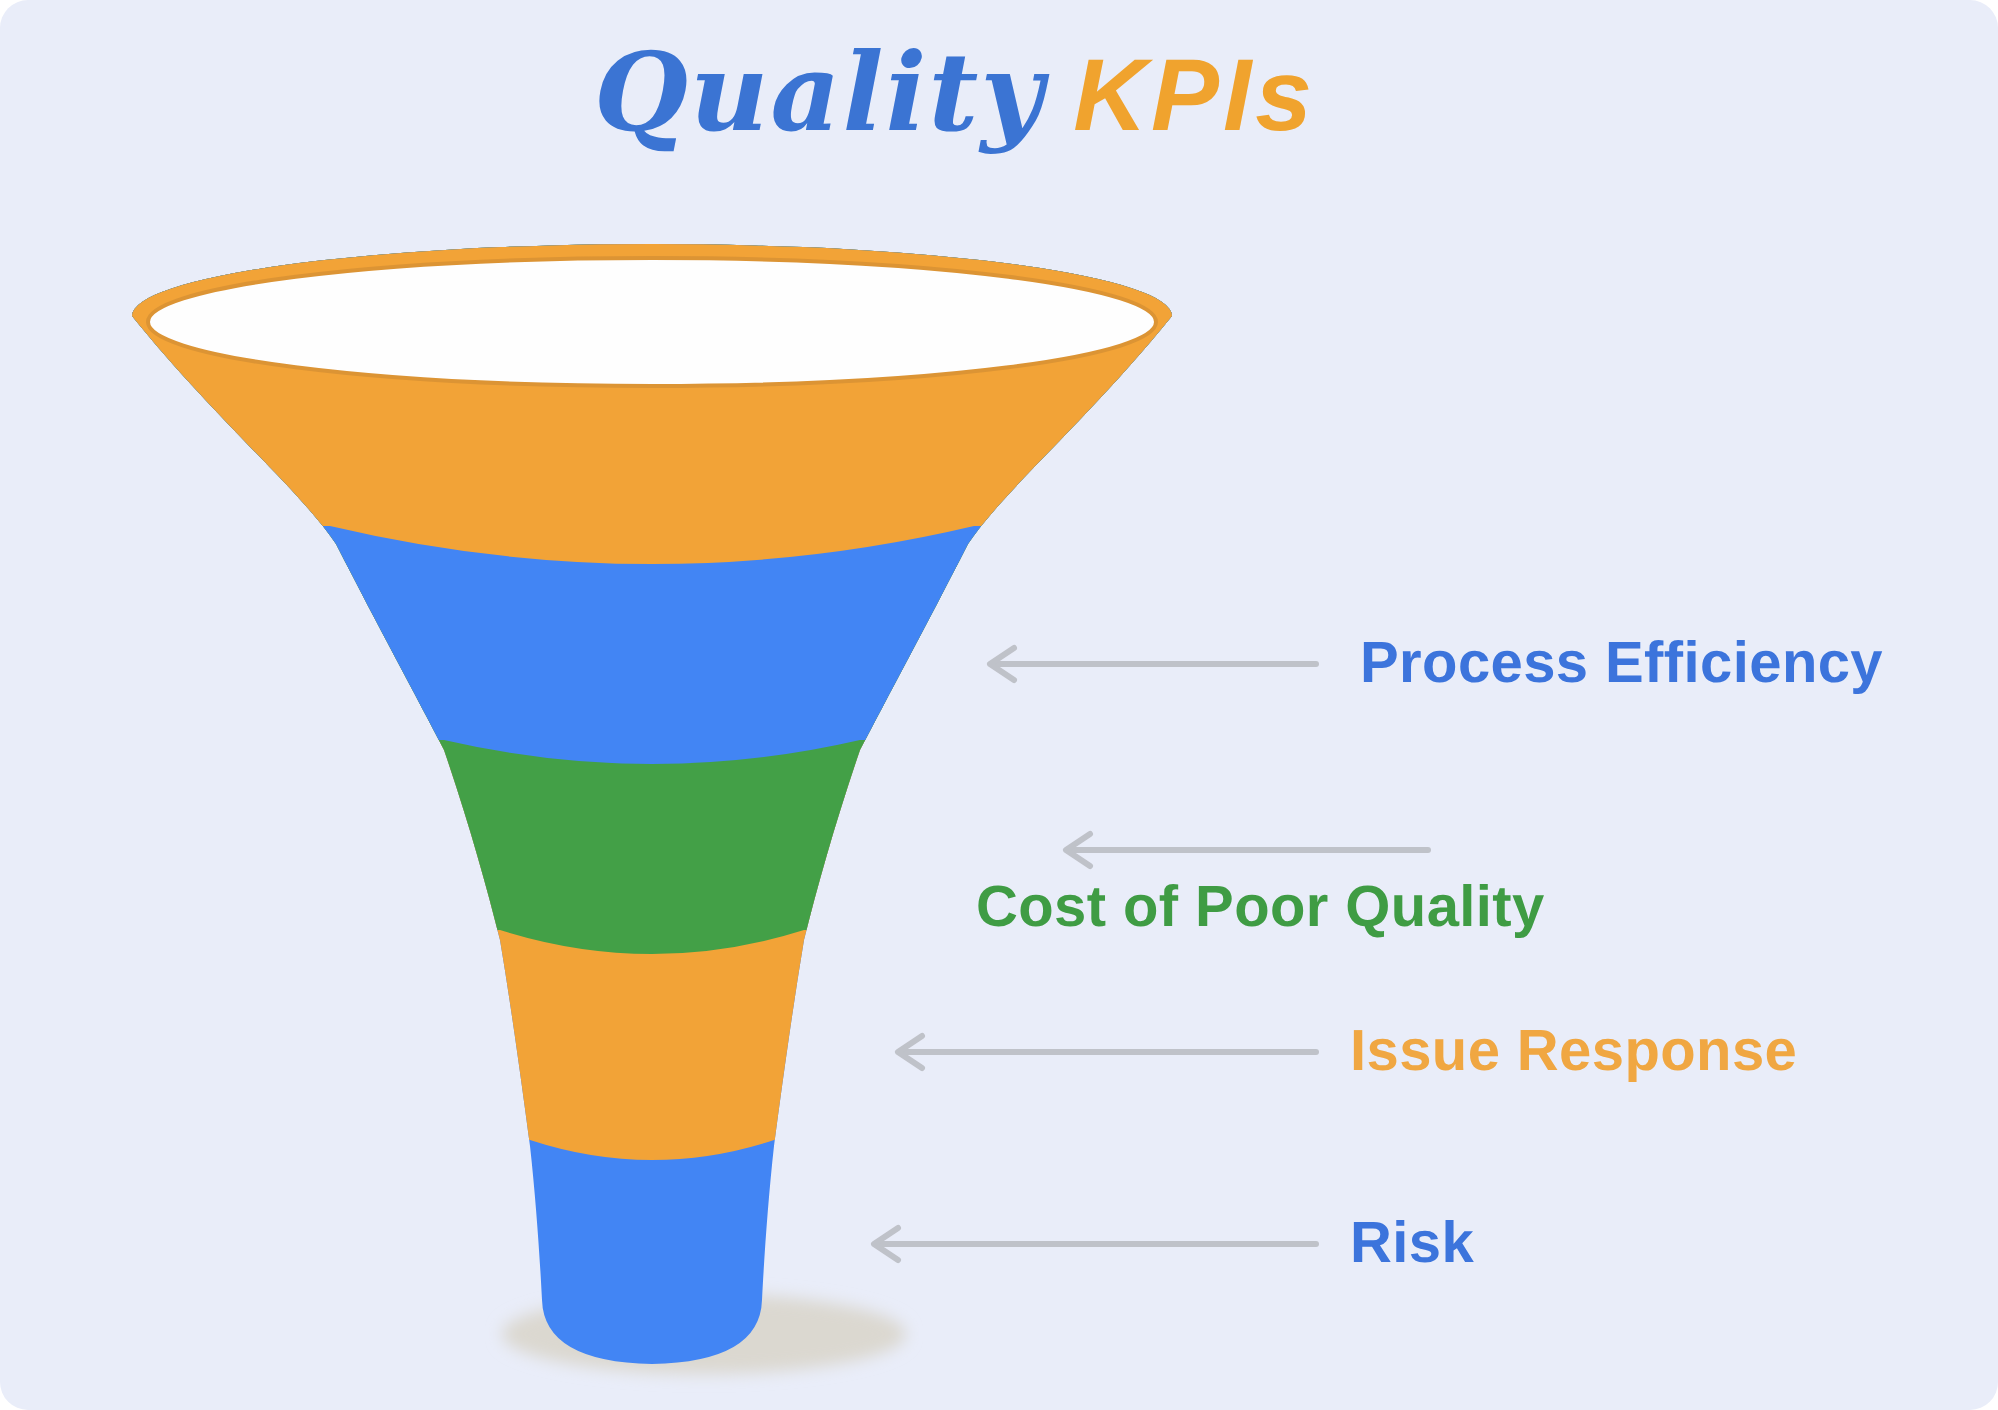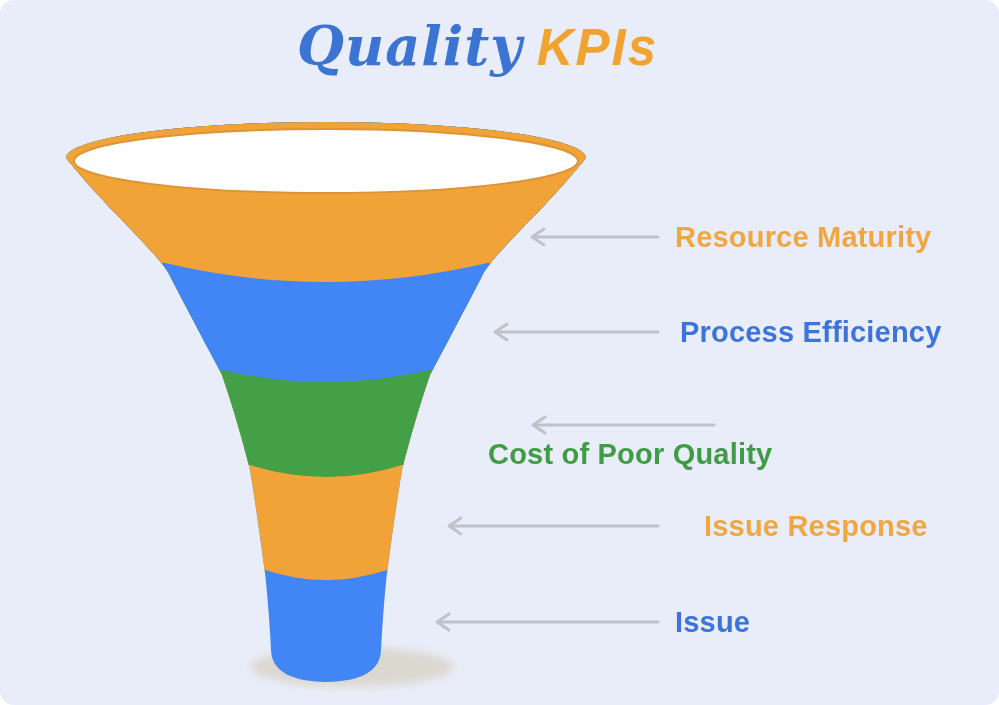--- a/index.html
+++ b/index.html
@@ -50,21 +50,21 @@
     margin-left:15px;
     font-size:29px;
     font-weight:bold;
     letter-spacing:0.2px;
     white-space:nowrap;
   }
   
   #row-0{top:219px;left:528px;}
   #row-1{top:314px;left:491px;}
   #row-2{top:412px;left:473px;flex-direction:column;}
-  #row-3{top:508px;left:445px;gap:29px;}
+  #row-3{top:508px;left:445px;}
   #row-4{top:604px;left:433px;}
 </style>
 </head>
 <body>
 
 <div class="stage" style="background: rgb(233, 237, 249);">
 
   <div class="title">
     <span class="word1" style="color: rgb(59, 116, 211);">Quality</span><span class="word2" style="color: rgb(240, 163, 46);">KPIs</span>
   </div>
@@ -103,27 +103,20 @@
       <path d="M -10,-10 L -10,465 L 250,465 Q 326,489 402,465 L 670,465 L 670,-10 Z" fill="#43a047"></path>
 
       <path d="M -10,-10 L -10,370 L 222,370 Q 326,394 430,370 L 670,370 L 670,-10 Z" fill="#4285f4"></path>
 
       <path d="M -10,-10 L -10,263 L 165,263 Q 326,301 487,263 L 670,263 L 670,-10 Z" fill="#f2a337"></path>
     </g>
 
     <ellipse cx="326" cy="161" rx="252" ry="32" stroke-width="2" fill="#fefefe" stroke="#dc9434"></ellipse>
   </svg>
 
-  <div class="kpi-row" id="row-0">
-    <svg width="132" height="26" viewBox="0 0 132 26">
-      <line x1="6" y1="13" x2="130" y2="13" stroke-width="3" stroke-linecap="round" stroke="#bfc2c9"></line>
-      <path d="M16,5 L4,13 L16,21" fill="none" stroke-width="3" stroke-linecap="round" stroke-linejoin="round" stroke="#bfc2c9"></path>
-    </svg>
-    <span class="kpi-label" style="color: rgb(240, 167, 66);">Resource Maturity</span>
-  </div>
 
   <div class="kpi-row" id="row-1">
     <svg width="169" height="26" viewBox="0 0 169 26">
       <line x1="6" y1="13" x2="167" y2="13" stroke-width="3" stroke-linecap="round" stroke="#bfc2c9"></line>
       <path d="M16,5 L4,13 L16,21" fill="none" stroke-width="3" stroke-linecap="round" stroke-linejoin="round" stroke="#bfc2c9"></path>
     </svg>
     <span class="kpi-label" style="color: rgb(60, 116, 220); margin-left: 20px;">Process Efficiency</span>
   </div>
 
   <div class="kpi-row" id="row-2">
@@ -140,16 +133,16 @@
       <path d="M16,5 L4,13 L16,21" fill="none" stroke-width="3" stroke-linecap="round" stroke-linejoin="round" stroke="#bfc2c9"></path>
     </svg>
     <span class="kpi-label" style="color: rgb(240, 167, 66);">Issue Response</span>
   </div>
 
   <div class="kpi-row" id="row-4">
     <svg width="227" height="26" viewBox="0 0 227 26">
       <line x1="6" y1="13" x2="225" y2="13" stroke-width="3" stroke-linecap="round" stroke="#bfc2c9"></line>
       <path d="M16,5 L4,13 L16,21" fill="none" stroke-width="3" stroke-linecap="round" stroke-linejoin="round" stroke="#bfc2c9"></path>
     </svg>
-    <span class="kpi-label" style="color: rgb(60, 116, 220);">Issue</span>
+    <span class="kpi-label" style="color: rgb(60, 116, 220);">Risk</span>
   </div>
 
 </div>
 
 </body></html>

